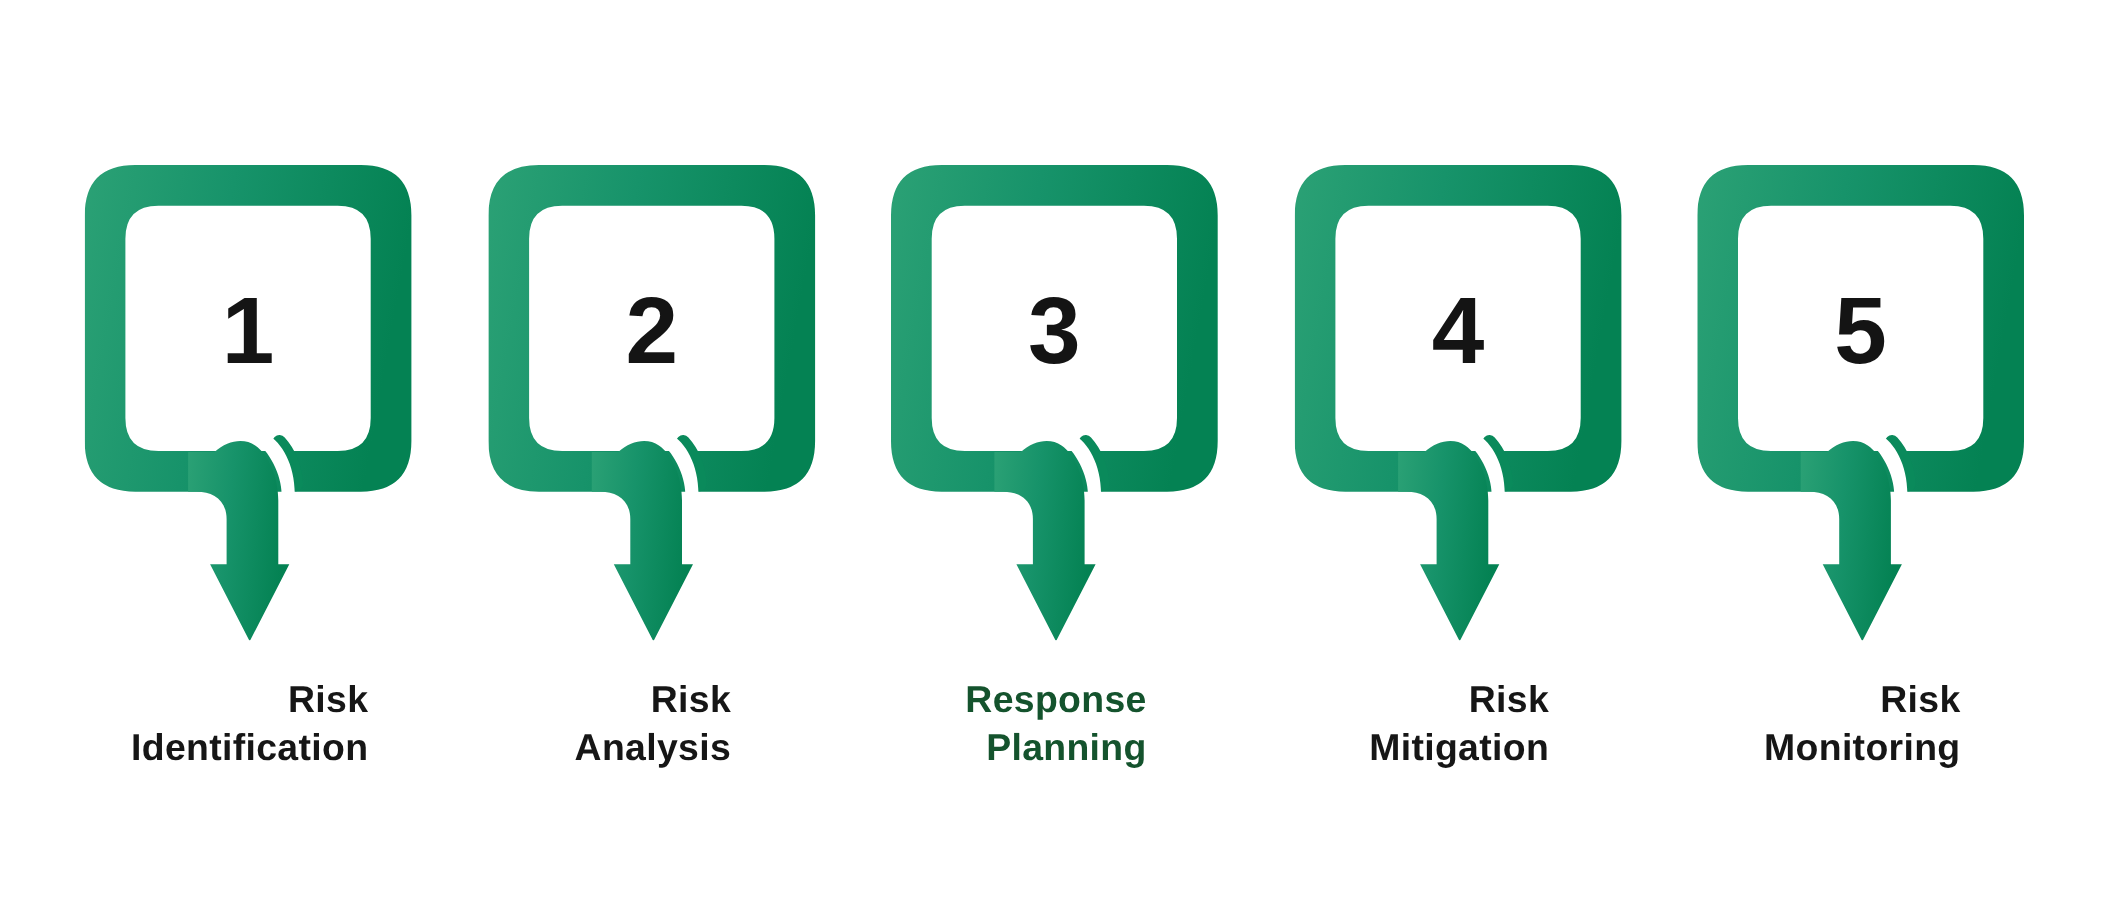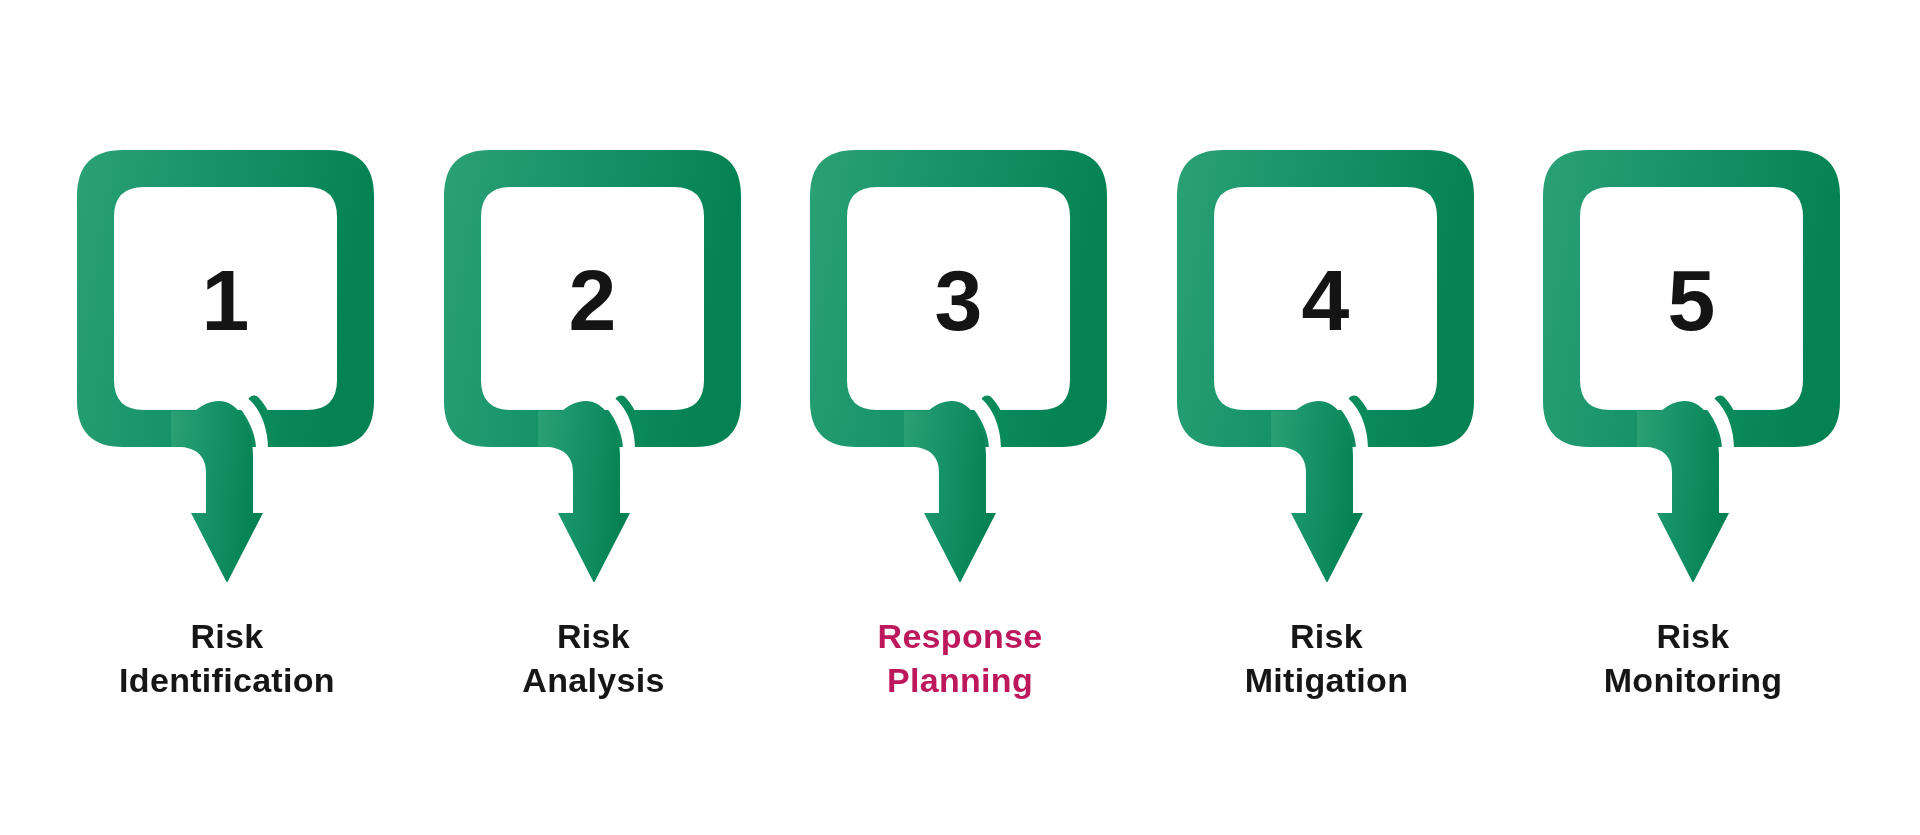--- a/index.html
+++ b/index.html
@@ -27,21 +27,21 @@
   .step svg.step-icon{
     display:block;
     margin-top:150px;
   }
   .step .step-label{
     margin-top:32px;
     font-size:34px;
     line-height:44px;
     font-weight:bold;
     letter-spacing:0.3px;
-    text-align:center;
+    text-align:right;
     white-space:pre-line;
     color:#161616;
   }
   text.num{
     font-family:"Liberation Sans","DejaVu Sans",sans-serif;
     font-weight:bold;
     font-size:86px;
     fill:#141414;
   }
   .defs-holder{position:absolute;width:0;height:0;overflow:hidden;}
@@ -129,21 +129,21 @@
                  C 129 304 116 297 102 297
                  L 94 297 L 94 261 Z"></path>
 
         <path fill="#ffffff" d="M 154 250
                  C 168 260 179 282 179 299
                  L 191 299
                  C 191 272 179 252 166 245 Z"></path>
 
         <text class="num" x="148.5" y="180" text-anchor="middle">3</text>
       </svg>
-      <div class="step-label" style="color: #be185d;">Response
+      <div class="step-label" style="color: #14532d;">Response
 Planning</div>
     </div>
 
     <div class="step">
       <svg class="step-icon" viewBox="0 0 300 432" width="300" height="432">
 
         <path fill="url(#stepgrad)" fill-rule="evenodd" d="M 46 0 L 251 0 Q 297 0 297 46 L 297 251 Q 297 297 251 297 L 46 297 Q 0 297 0 251 L 0 46 Q 0 0 46 0 Z
                  M 67 37 L 230 37 Q 260 37 260 67 L 260 230 Q 260 260 230 260 L 67 260 Q 37 260 37 230 L 37 67 Q 37 37 67 37 Z"></path>
 
         <path class="notch-horn" d="M 177 252 C 186 262 191 275 192 290" fill="none" stroke="#0A8A5B" stroke-width="13" stroke-linecap="round"></path>

